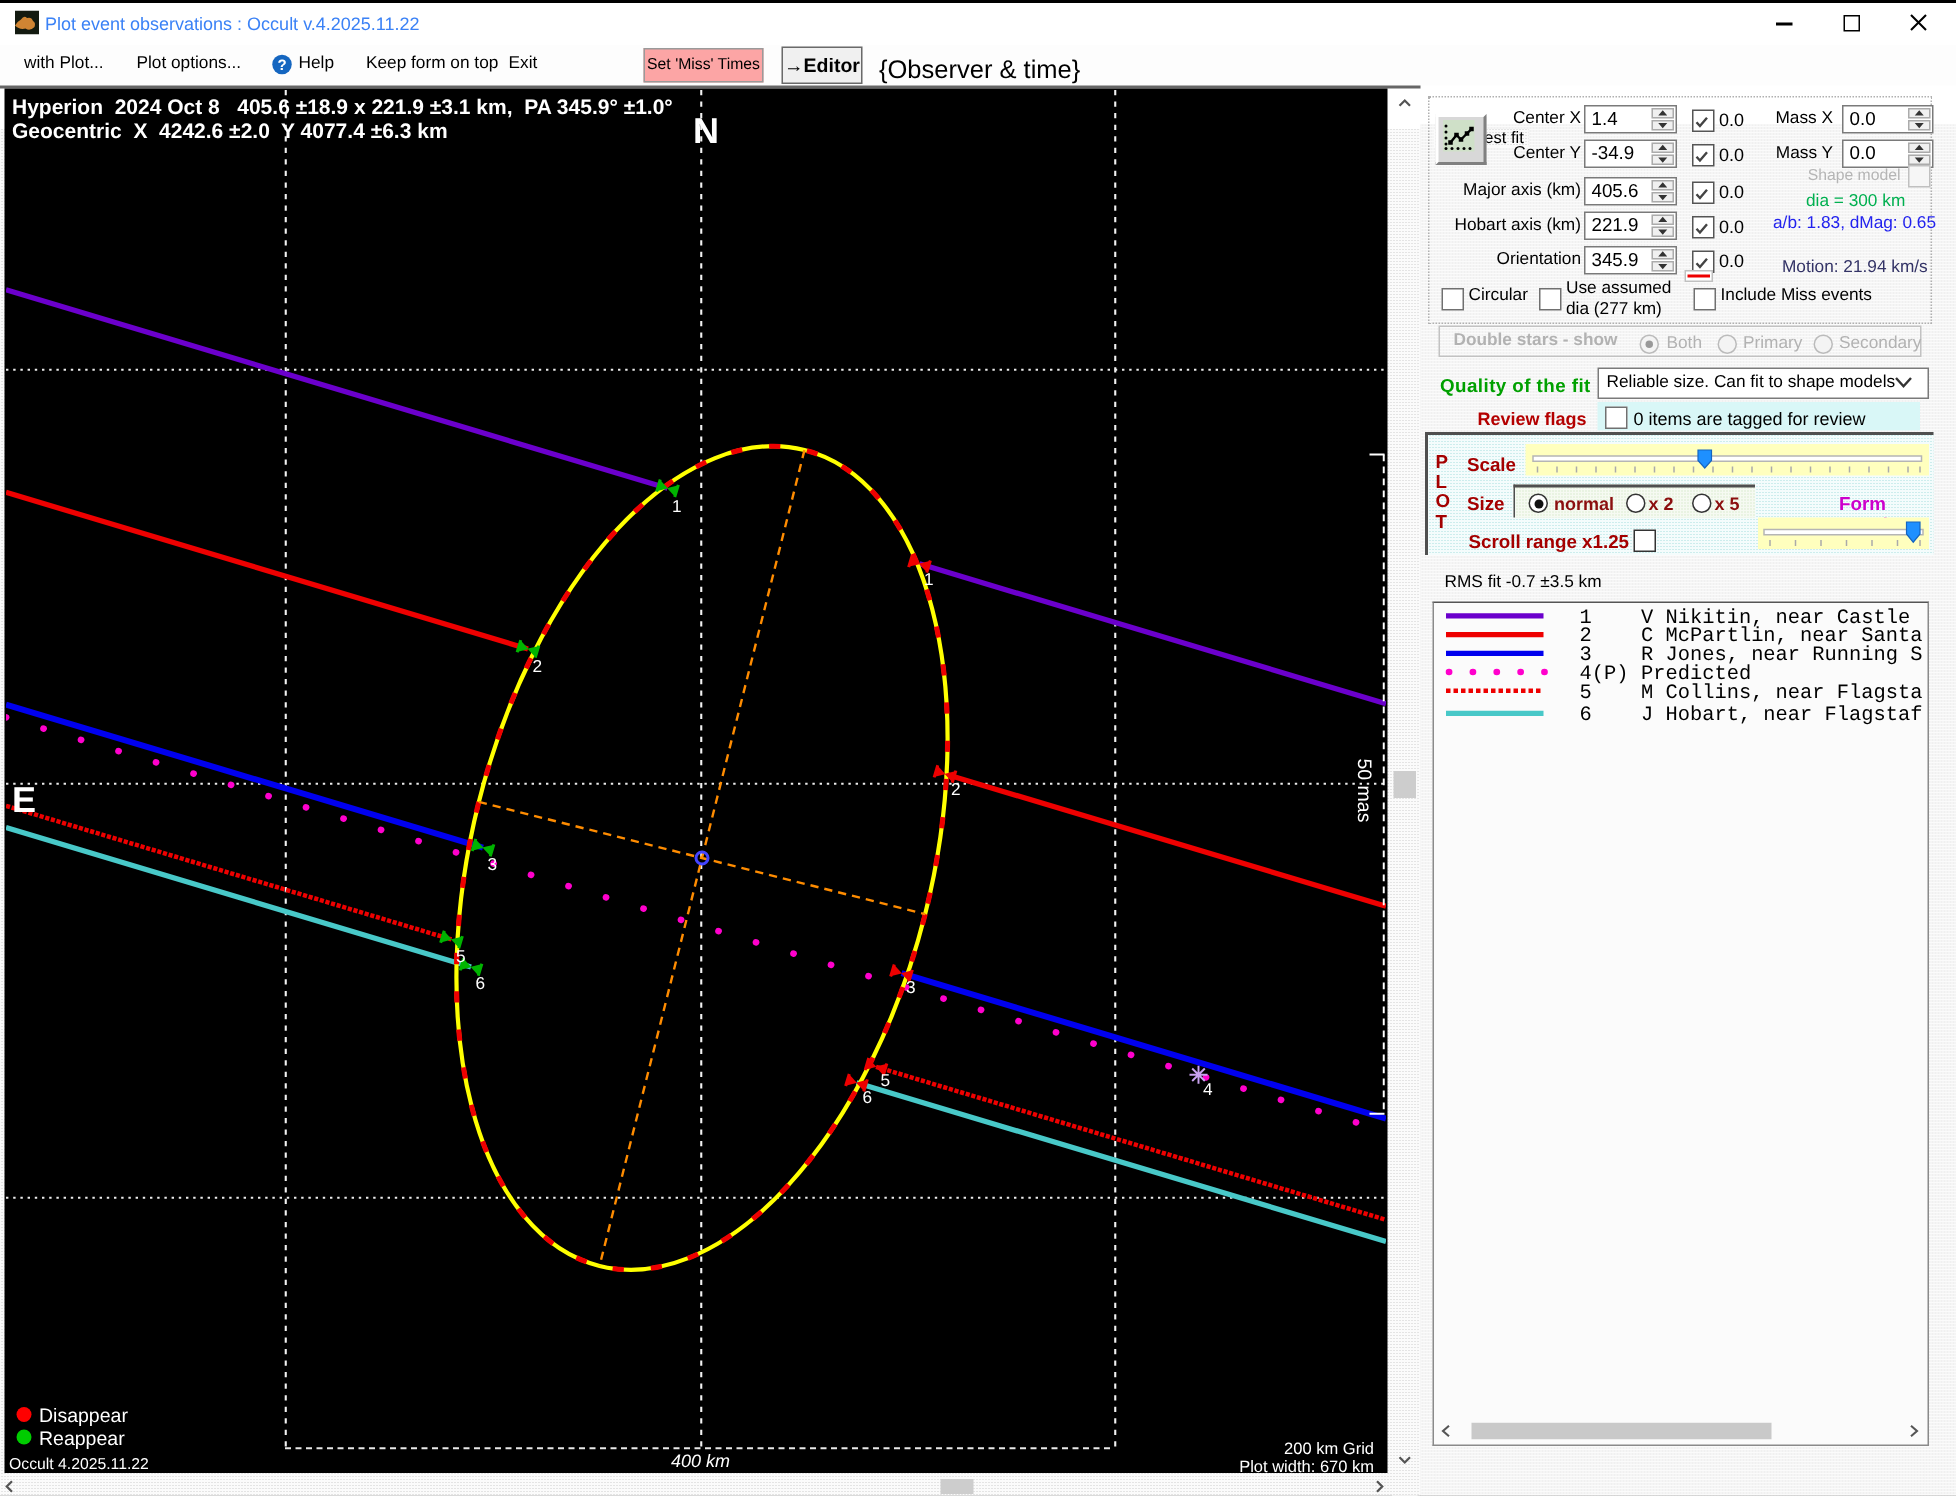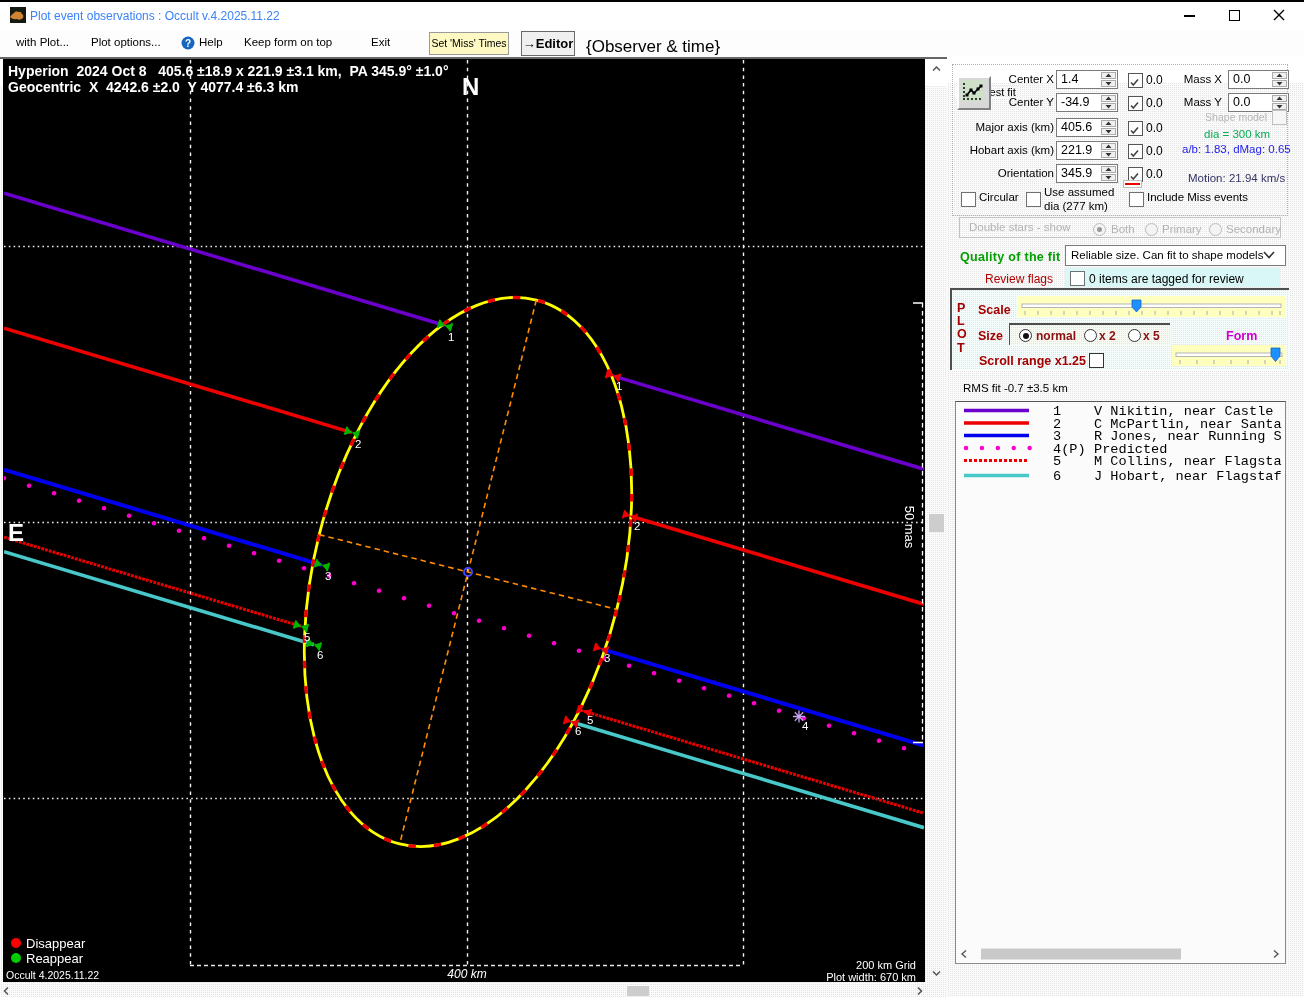--- a/index.html
+++ b/index.html
@@ -32,22 +32,22 @@
 <div class="abs" style="left:0;top:30px;width:1304px;height:27px;background:#fdfdfd;"></div>
 <div class="abs" style="left:0;top:57px;width:947px;height:2px;background:#666;"></div>
 <div class="abs lbl" style="left:16px;top:36px;">with Plot...</div>
 <div class="abs lbl" style="left:91px;top:36px;">Plot options...</div>
 <svg class="abs" style="left:181px;top:36px;" width="14" height="14" viewBox="0 0 14 14">
  <circle cx="7" cy="7" r="6.5" fill="#1566c0"></circle>
  <text x="7" y="10.5" font-size="10" font-weight="bold" fill="#fff" text-anchor="middle" font-family="Liberation Sans">?</text>
 </svg>
 <div class="abs lbl" style="left:199px;top:36px;">Help</div>
 <div class="abs lbl" style="left:244px;top:36px;">Keep form on top</div>
-<div class="abs lbl" style="left:371px;top:36px;">Exit</div>
-<div class="abs" style="left:429px;top:32px;width:78px;height:21px;background:#fef9c3;border:1px solid #9a9a9a;font-size:10.5px;text-align:center;line-height:21px;">Set 'Miss' Times</div>
+<div class="abs lbl" style="left:339px;top:36px;">Exit</div>
+<div class="abs" style="left:429px;top:32px;width:78px;height:21px;background:#fca5a5;border:1px solid #9a9a9a;font-size:10.5px;text-align:center;line-height:21px;">Set 'Miss' Times</div>
 <div class="abs" style="left:521px;top:31px;width:52px;height:23px;background:#f0f0f0;border:1px solid #6a6a6a;font-size:13px;font-weight:bold;text-align:center;line-height:23px;">→Editor</div>
 <div class="abs lbl" style="left:586px;top:37px;font-size:17px;">{Observer &amp; time}</div>
 
 <div class="abs stip" style="left:0;top:58px;width:947px;height:939px;"></div>
 <div class="abs" style="left:3px;top:59px;width:922px;height:923px;background:#000;"></div>
 <svg class="abs" style="left:4px;top:60px;" width="920" height="922" viewBox="4 60 920 922" font-family="Liberation Sans, sans-serif">
 
  <g stroke="#d4d4d4" fill="none">
   <path d="M190.5 60 V965 M467.5 60 V965 M743.5 60 V965" stroke="#f2f2f2" stroke-width="1.4" stroke-dasharray="3.5 4.2"></path>
   <path d="M4 246.5 H924 M4 522.5 H924 M4 798.5 H924" stroke="#ececec" stroke-width="1.3" stroke-dasharray="1.6 3.2"></path>
@@ -269,37 +269,37 @@
   </div>
 
 <div class="cb" style="left:961px;top:192px;"></div>
 <div class="abs lbl" style="left:979px;top:191px;">Circular</div>
 <div class="cb" style="left:1026px;top:192px;"></div>
 <div class="abs lbl" style="left:1044px;top:186px;line-height:1.18;">Use assumed<br>dia (277 km)</div>
 <div class="cb" style="left:1129px;top:192px;"></div>
 <div class="abs lbl" style="left:1147px;top:191px;">Include Miss events</div>
 
 <div class="abs" style="left:959px;top:217px;width:320px;height:19px;border:1px solid #c2c2c2;"></div>
-<div class="abs" style="left:969px;top:221px;font-size:11.5px;font-weight:normal;color:#b2b2b2;">Double stars - show</div>
+<div class="abs" style="left:969px;top:221px;font-size:11.5px;font-weight:bold;color:#b2b2b2;">Double stars - show</div>
 <div class="abs" style="left:1093px;top:223px;width:11px;height:11px;border:1px solid #bbb;border-radius:50%;background:#f4f4f4;">
     <div style="width:5px;height:5px;border-radius:50%;background:#999;margin:3px;"></div>
   </div>
 <div class="abs" style="left:1111px;top:223px;font-size:11.5px;color:#b2b2b2;">Both</div>
 <div class="abs" style="left:1145px;top:223px;width:11px;height:11px;border:1px solid #bbb;border-radius:50%;background:#f4f4f4;"></div>
 <div class="abs" style="left:1162px;top:223px;font-size:11.5px;color:#b2b2b2;">Primary</div>
 <div class="abs" style="left:1209px;top:223px;width:11px;height:11px;border:1px solid #bbb;border-radius:50%;background:#f4f4f4;"></div>
 <div class="abs" style="left:1226px;top:223px;font-size:11.5px;color:#b2b2b2;">Secondary</div>
 
 <div class="abs" style="left:960px;top:250px;font-size:12.5px;font-weight:bold;color:#00a000;letter-spacing:0.3px;">Quality of the fit</div>
 <div class="abs" style="left:1065px;top:245px;width:214px;height:19px;background:#fff;border:1px solid #7a7a7a;font-size:11.5px;line-height:19px;padding-left:5px;">Reliable size. Can fit to shape models</div>
 <svg class="abs" style="left:1262px;top:250px;" width="14" height="10" viewBox="0 0 14 10">
     <path d="M2 2 L7 7.5 L12 2" stroke="#333" stroke-width="1.6" fill="none"></path>
   </svg>
 
-<div class="abs" style="left:985px;top:272px;font-size:12px;font-weight:normal;color:#b40000;">Review flags</div>
+<div class="abs" style="left:985px;top:272px;font-size:12px;font-weight:bold;color:#b40000;">Review flags</div>
 <div class="abs" style="left:1065px;top:268px;width:215px;height:19px;background:#d9f7f7;"></div>
 <div class="cb" style="left:1070px;top:271px;background:#fff;"></div>
 <div class="abs lbl" style="left:1089px;top:272px;font-size:12px;">0 items are tagged for review</div>
 
 <div class="abs stipc" style="left:950px;top:288px;width:337px;height:80px;border-top:2px solid #4f4f4f;border-left:2px solid #4f4f4f;"></div>
 <div class="abs dred" style="left:957px;top:302px;font-size:12.5px;line-height:13.2px;">P<br>L<br>O<br>T</div>
 <div class="abs dred" style="left:978px;top:303px;font-size:12.5px;">Scale</div>
 <div class="abs" style="left:1017px;top:296px;width:269px;height:21px;background:#ffffbe;"></div>
 <svg class="abs" style="left:1017px;top:296px;" width="269" height="21" viewBox="0 0 269 21">
  <rect x="5" y="8" width="259" height="3.5" fill="#fff" stroke="#b5b5b5" stroke-width="1"></rect>

